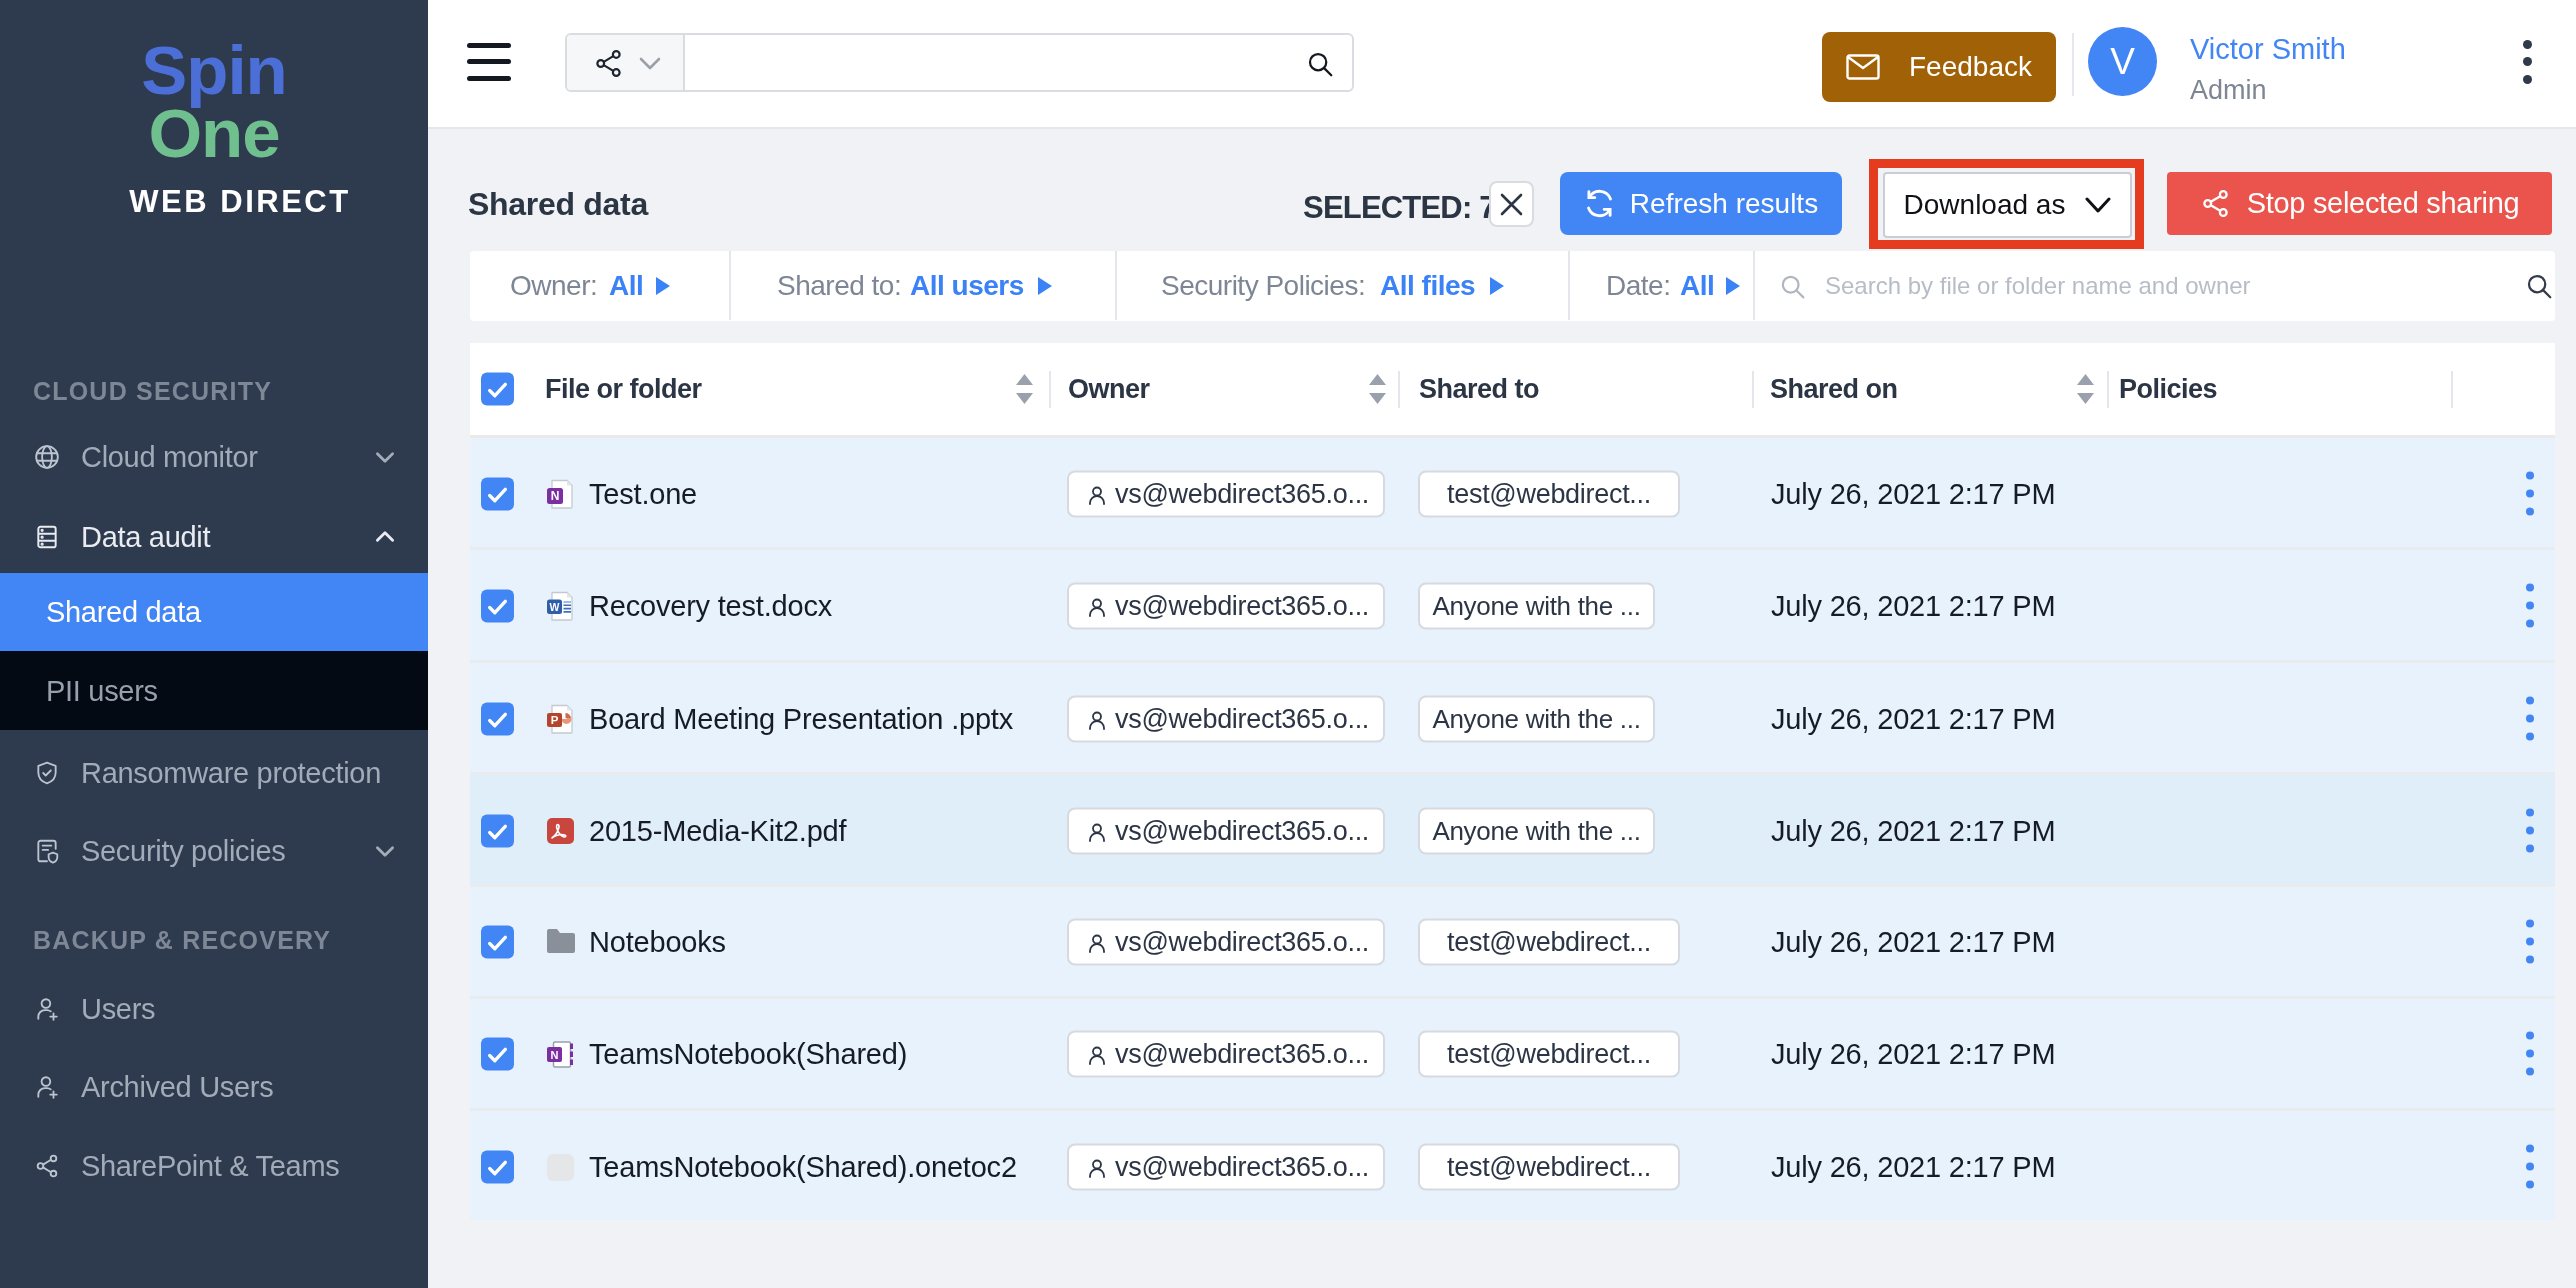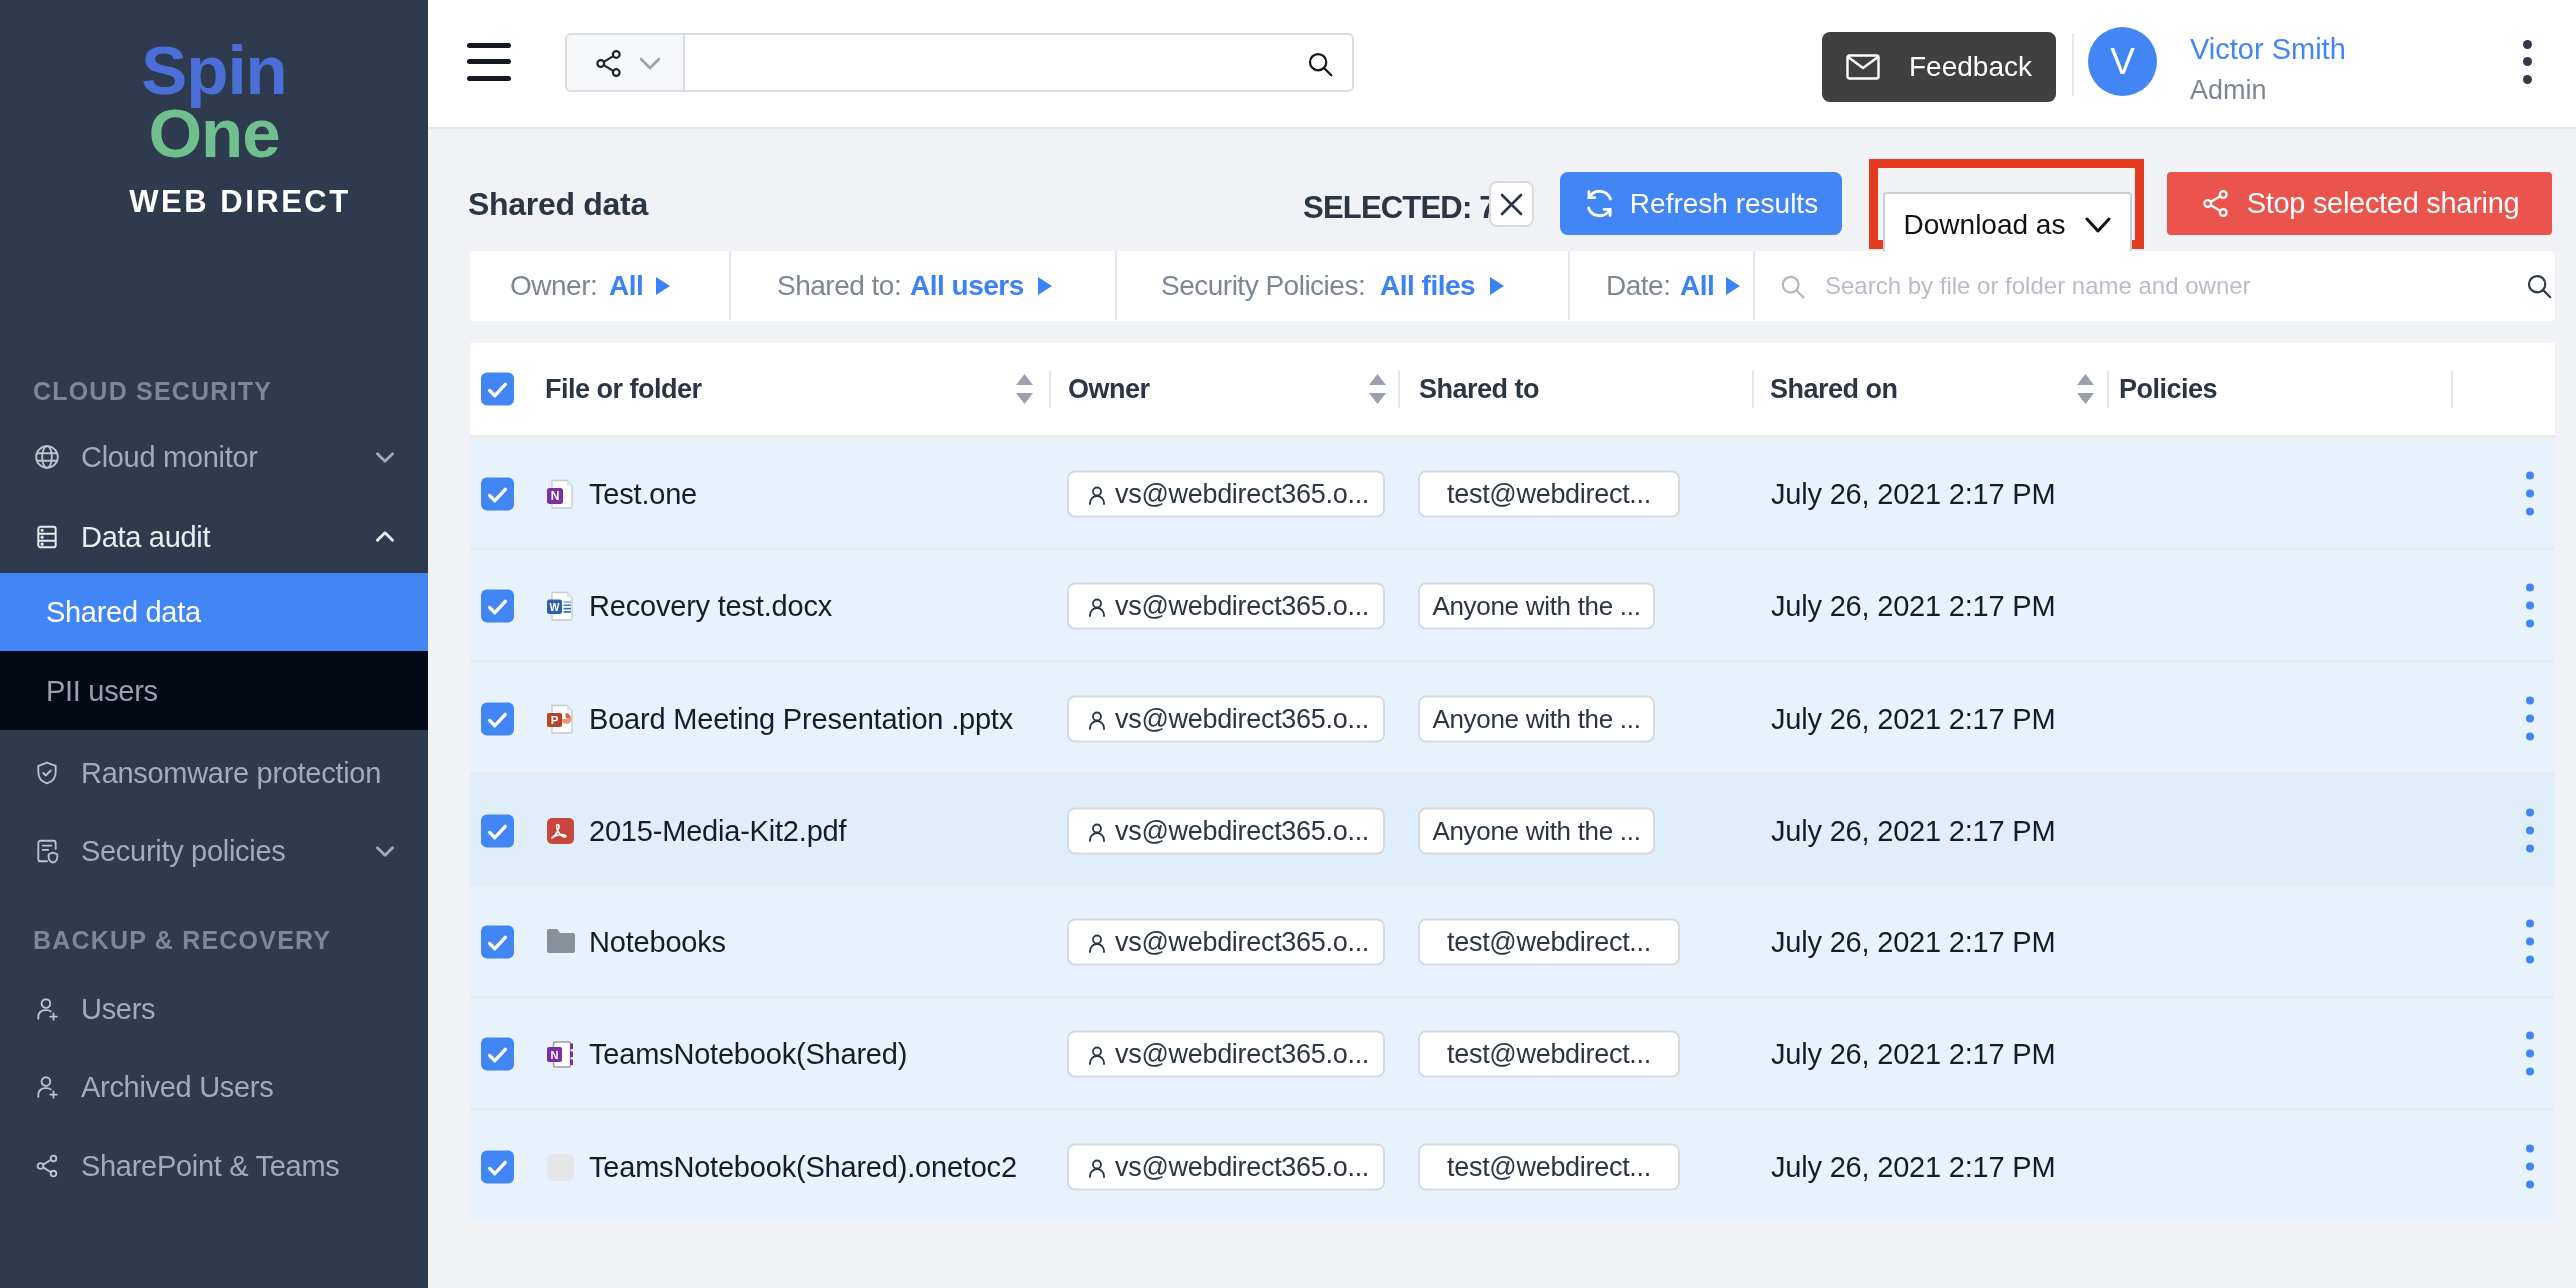--- a/index.html
+++ b/index.html
@@ -21,34 +21,34 @@
   #nav-active { position:absolute; left:0; top:573px; width:428px; height:78px; background:#4285f4; }
   #nav-active span { position:absolute; left:46px; top:50%; transform:translateY(-50%); font-size:29px; color:#ffffff; letter-spacing:-0.3px; }
   #nav-pii { position:absolute; left:0; top:651px; width:428px; height:79px; background:#030a14; }
   #nav-pii span { position:absolute; left:46px; top:50%; transform:translateY(-50%); font-size:29px; color:#97a0ad; letter-spacing:-0.3px; }
 
   
   #topbar { position:absolute; left:428px; top:0; width:2148px; height:129px; background:#ffffff; border-bottom:2px solid #e4e7ec; }
   .hbar { position:absolute; left:39px; width:44px; height:5px; background:#14181f; border-radius:3px; }
   #searchgroup { position:absolute; left:137px; top:33px; width:789px; height:59px; background:#ffffff; border:2px solid #d9dce1; border-radius:6px; }
   #sg-left { position:absolute; left:0; top:0; width:118px; height:55px; background:#f6f7f9; border-right:2px solid #d9dce1; border-radius:4px 0 0 4px; }
-  #feedback { position:absolute; left:1394px; top:32px; width:234px; height:70px; background:#404040; border-radius:8px; color:#fff; display:flex; align-items:center; justify-content:center; gap:29px; font-size:28px; }
+  #feedback { position:absolute; left:1394px; top:32px; width:234px; height:70px; background:#a16207; border-radius:8px; color:#fff; display:flex; align-items:center; justify-content:center; gap:29px; font-size:28px; }
   #tb-div { position:absolute; left:1644px; top:33px; width:2px; height:63px; background:#e4e7ec; }
   #avatar { position:absolute; left:1660px; top:27px; width:69px; height:69px; border-radius:50%; background:#4285f4; color:#fff; font-size:37px; display:flex; align-items:center; justify-content:center; }
   #uname { position:absolute; left:1762px; top:33px; font-size:29px; color:#4285f4; }
   #urole { position:absolute; left:1762px; top:75px; font-size:27px; color:#7e8694; }
   .tbdot { position:absolute; left:2095px; width:9px; height:9px; border-radius:50%; background:#2f3949; }
 
   
   #title { position:absolute; left:468px; top:186px; font-size:32px; font-weight:bold; color:#2b3544; letter-spacing:-0.3px; }
   #selected { position:absolute; left:1303px; top:190px; font-size:31px; font-weight:bold; color:#2b3544; letter-spacing:-0.8px; }
   #xbtn { position:absolute; left:1489px; top:181px; width:45px; height:46px; background:#fff; border:2px solid #d8dce1; border-radius:8px; }
   #refresh { position:absolute; left:1560px; top:172px; width:282px; height:63px; background:#4285f4; border-radius:8px; color:#fff; font-size:28px; display:flex; align-items:center; justify-content:center; gap:15px; }
   #redbox { position:absolute; left:1869px; top:159px; width:275px; height:90px; border:9px solid #e53b1e; }
-  #dlbtn { position:absolute; left:1883px; top:172px; width:249px; height:66px; background:#fff; border:2px solid #c9ced4; border-radius:4px; color:#0f1115; font-size:28px; display:flex; align-items:center; justify-content:center; gap:20px;margin-top:20px; }
+  #dlbtn { position:absolute; left:1883px; top:172px; width:249px; height:66px; background:#fff; border:2px solid #c9ced4; border-radius:4px; color:#0f1115; font-size:28px; display:flex; align-items:center; justify-content:center; gap:20px; }
   #stopbtn { position:absolute; left:2167px; top:172px; width:385px; height:63px; background:#ea544d; border-radius:4px; color:#fff; font-size:29px; display:flex; align-items:center; justify-content:center; gap:16px; letter-spacing:-0.3px; }
 
   
   #filterbar { position:absolute; left:470px; top:251px; width:2085px; height:70px; background:#ffffff; border-radius:4px; }
   .fdiv { position:absolute; top:0; width:2px; height:69px; background:#e3e6ea; }
   .flabel { position:absolute; top:50%; transform:translateY(-50%); font-size:28px; color:#7d8694; letter-spacing:-0.5px; white-space:nowrap; }
   .fval { position:absolute; top:50%; transform:translateY(-50%); font-size:28px; font-weight:bold; color:#3b82f6; letter-spacing:-0.5px; white-space:nowrap; }
   .ftri { position:absolute; top:50%; transform:translateY(-50%); width:0; height:0; border-left:14px solid #3b82f6; border-top:9px solid transparent; border-bottom:9px solid transparent; }
   #fsearch-ph { position:absolute; left:1355px; top:50%; transform:translateY(-50%); font-size:24px; color:#b7bdc6; letter-spacing:0; }
 

